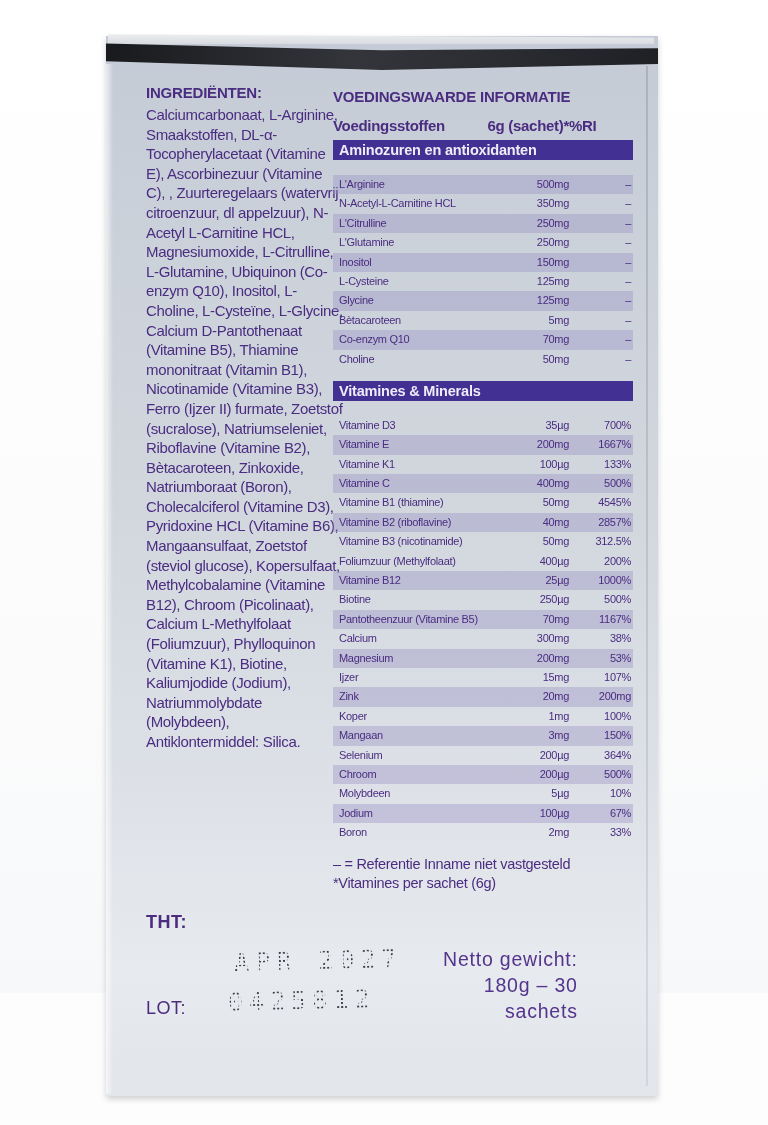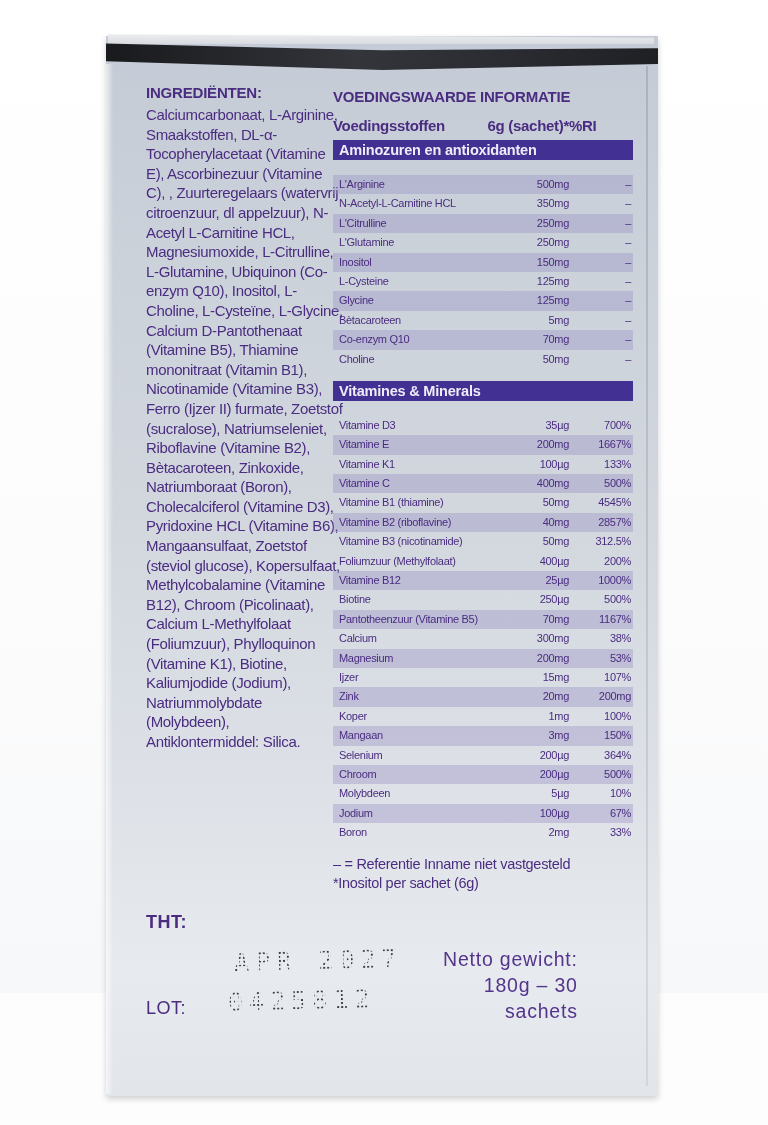--- a/index.html
+++ b/index.html
@@ -237,21 +237,21 @@
             </div>
             <div class="row">
               <span class="c0">Boron</span>
               <span class="c1">2mg</span>
               <span class="c2">33%</span>
             </div>
           </div>
         </div>
       <div class="footnotes">
         <div>– = Referentie Inname niet vastgesteld</div>
-        <div>*Inositol per sachet (6g)</div>
+        <div>*Vitamines per sachet (6g)</div>
       </div>
     </div>
 
     <div class="tht-label">THT:</div>
     <div class="tht-value dotmatrix">APR 2027</div>
     <div class="lot-label">LOT:</div>
     <div class="lot-value dotmatrix">0425812</div>
 
     <div class="netto">
       <div>Netto gewicht:</div>

